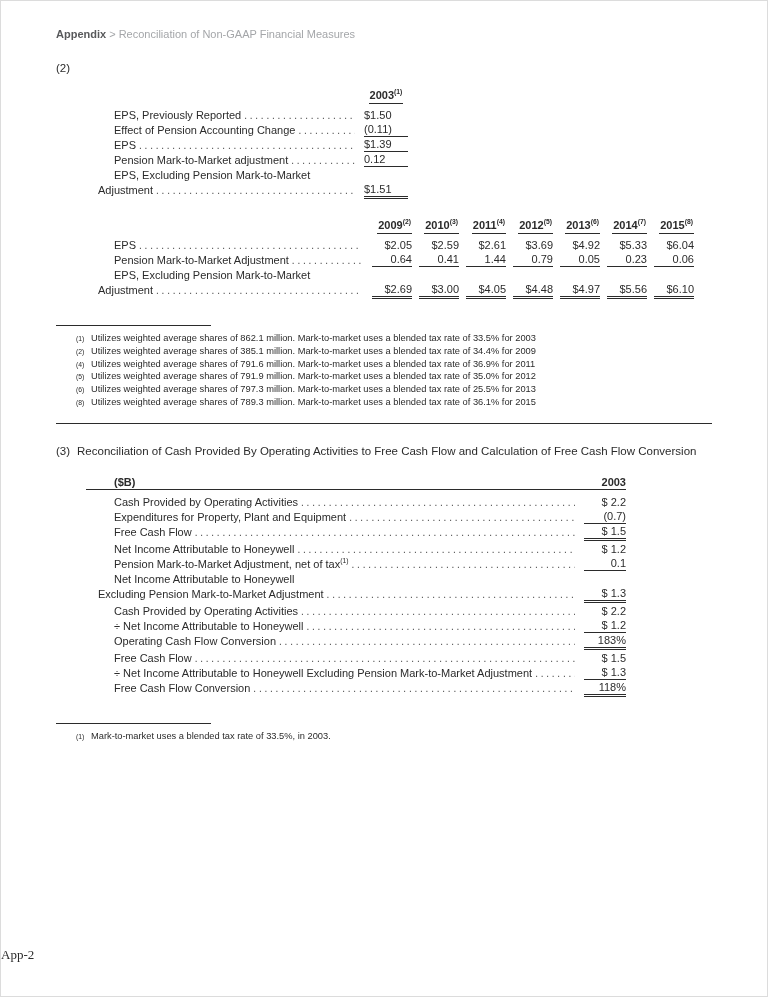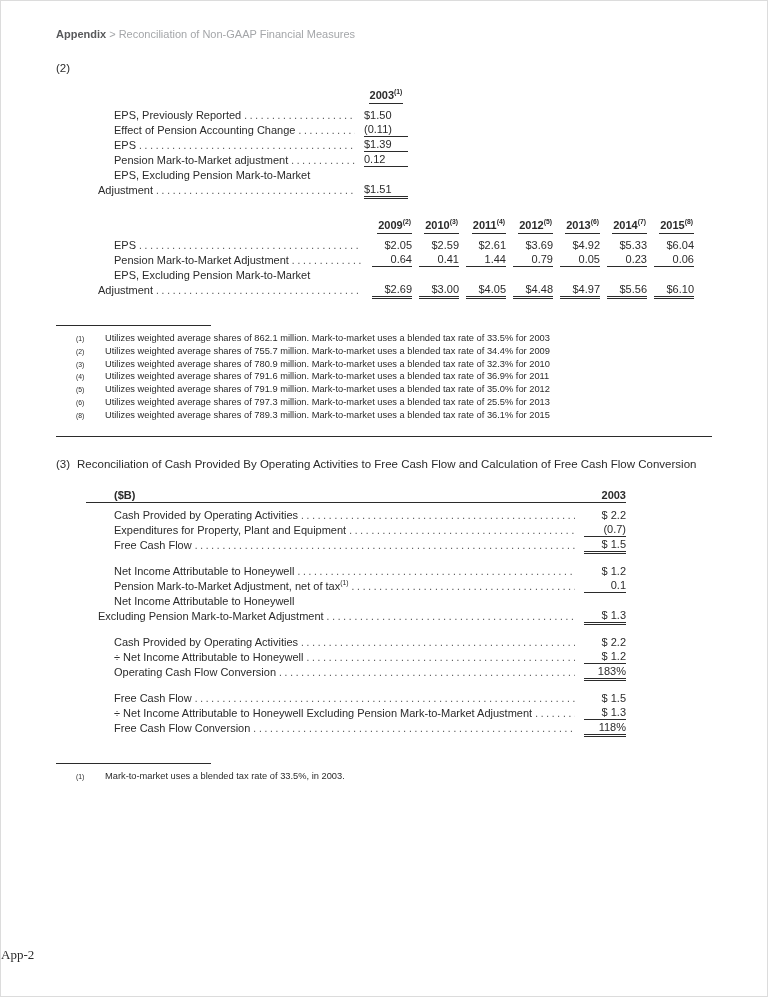--- a/index.html
+++ b/index.html
@@ -30,29 +30,29 @@
   #table1 .yearcell{width:44px;margin-left:6px;text-align:center;}
   .yr{display:inline-block;border-bottom:1px solid #2b2b2b;font-weight:bold;padding:0 1px 1px 1px;}
   #table1 .t-head{margin-bottom:3px;}
   
   #table2{margin:22px 0 0 30px;width:608px;}
   #table2 .vcell{width:40px;margin-left:7px;text-align:right;}
   #table2 .t-head{margin-bottom:3px;}
   
   .fn-sep{width:155px;border-top:1px solid #2b2b2b;margin-top:28px;}
   .fn-block{margin:6px 0 0 20px;font-size:9.3px;color:#2b2b2b;}
-  .fnline{display:flex;line-height:12.8px;gap:14px;}
+  .fnline{display:flex;line-height:12.8px;}
   .fnsup{width:15px;flex:0 0 15px;font-size:6.8px;position:relative;top:1px;}
   .fntext{flex:1;}
   .rule{border:none;border-top:1px solid #2b2b2b;margin:14px 0 0 0;}
   
   #table3{margin:14px 0 0 30px;width:540px;}
   #table3 .v3{width:42px;margin-left:6px;text-align:right;}
   .t3head{border-bottom:1px solid #2b2b2b;height:17px;margin-bottom:4px;}
-  .t3group{margin-top:11px;}
+  .t3group{margin-top:2px;}
   .t3group:first-child{margin-top:2px;}
   .footer{position:absolute;left:0;top:946px;width:100%;text-align:left;
     font-family:"Liberation Serif","DejaVu Serif",serif;font-size:13px;color:#2b2b2b;}
 </style>
 </head>
 <body>
 
 <div class="page">
 
   <div class="breadcrumb">
@@ -148,25 +148,21 @@
     </div>
 
   <div class="fn-sep"></div>
   <div id="footnotes2" class="fn-block">
       <div class="fnline">
         <span class="fnsup">(1)</span>
         <span class="fntext">Utilizes weighted average shares of 862.1 million. Mark-to-market uses a blended tax rate of 33.5% for 2003</span>
       </div>
       <div class="fnline">
         <span class="fnsup">(2)</span>
-        <span class="fntext">Utilizes weighted average shares of 755.7 million. Mark-to-market uses a blended tax rate of 34.4% for 2009</span>
-      </div>
-      <div class="fnline">
-        <span class="fnsup">(3)</span>
-        <span class="fntext">Utilizes weighted average shares of 780.9 million. Mark-to-market uses a blended tax rate of 32.3% for 2010</span>
+        <span class="fntext">Utilizes weighted average shares of 385.1 million. Mark-to-market uses a blended tax rate of 34.4% for 2009</span>
       </div>
       <div class="fnline">
         <span class="fnsup">(4)</span>
         <span class="fntext">Utilizes weighted average shares of 791.6 million. Mark-to-market uses a blended tax rate of 36.9% for 2011</span>
       </div>
       <div class="fnline">
         <span class="fnsup">(5)</span>
         <span class="fntext">Utilizes weighted average shares of 791.9 million. Mark-to-market uses a blended tax rate of 35.0% for 2012</span>
       </div>
       <div class="fnline">

